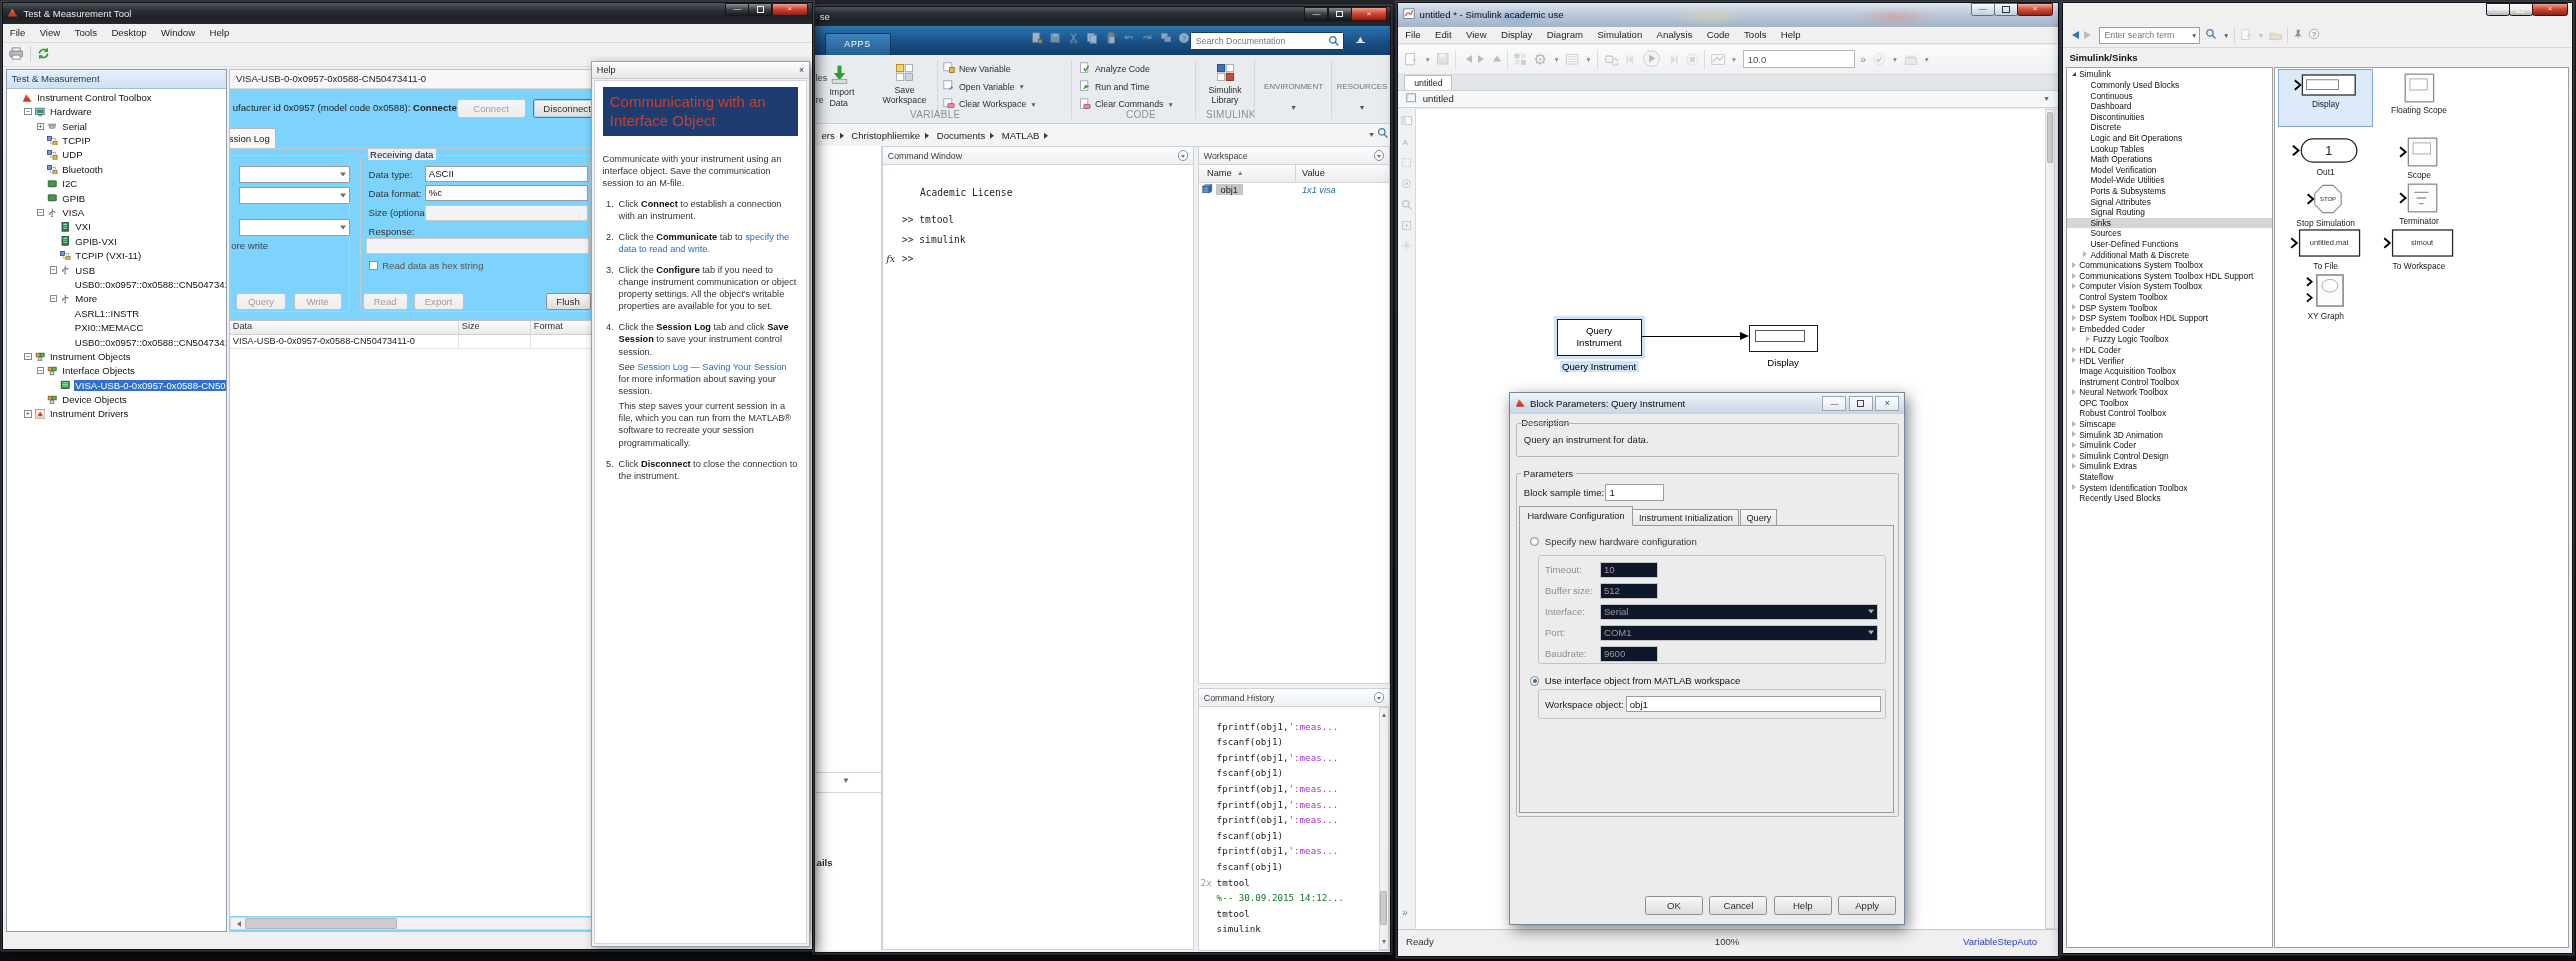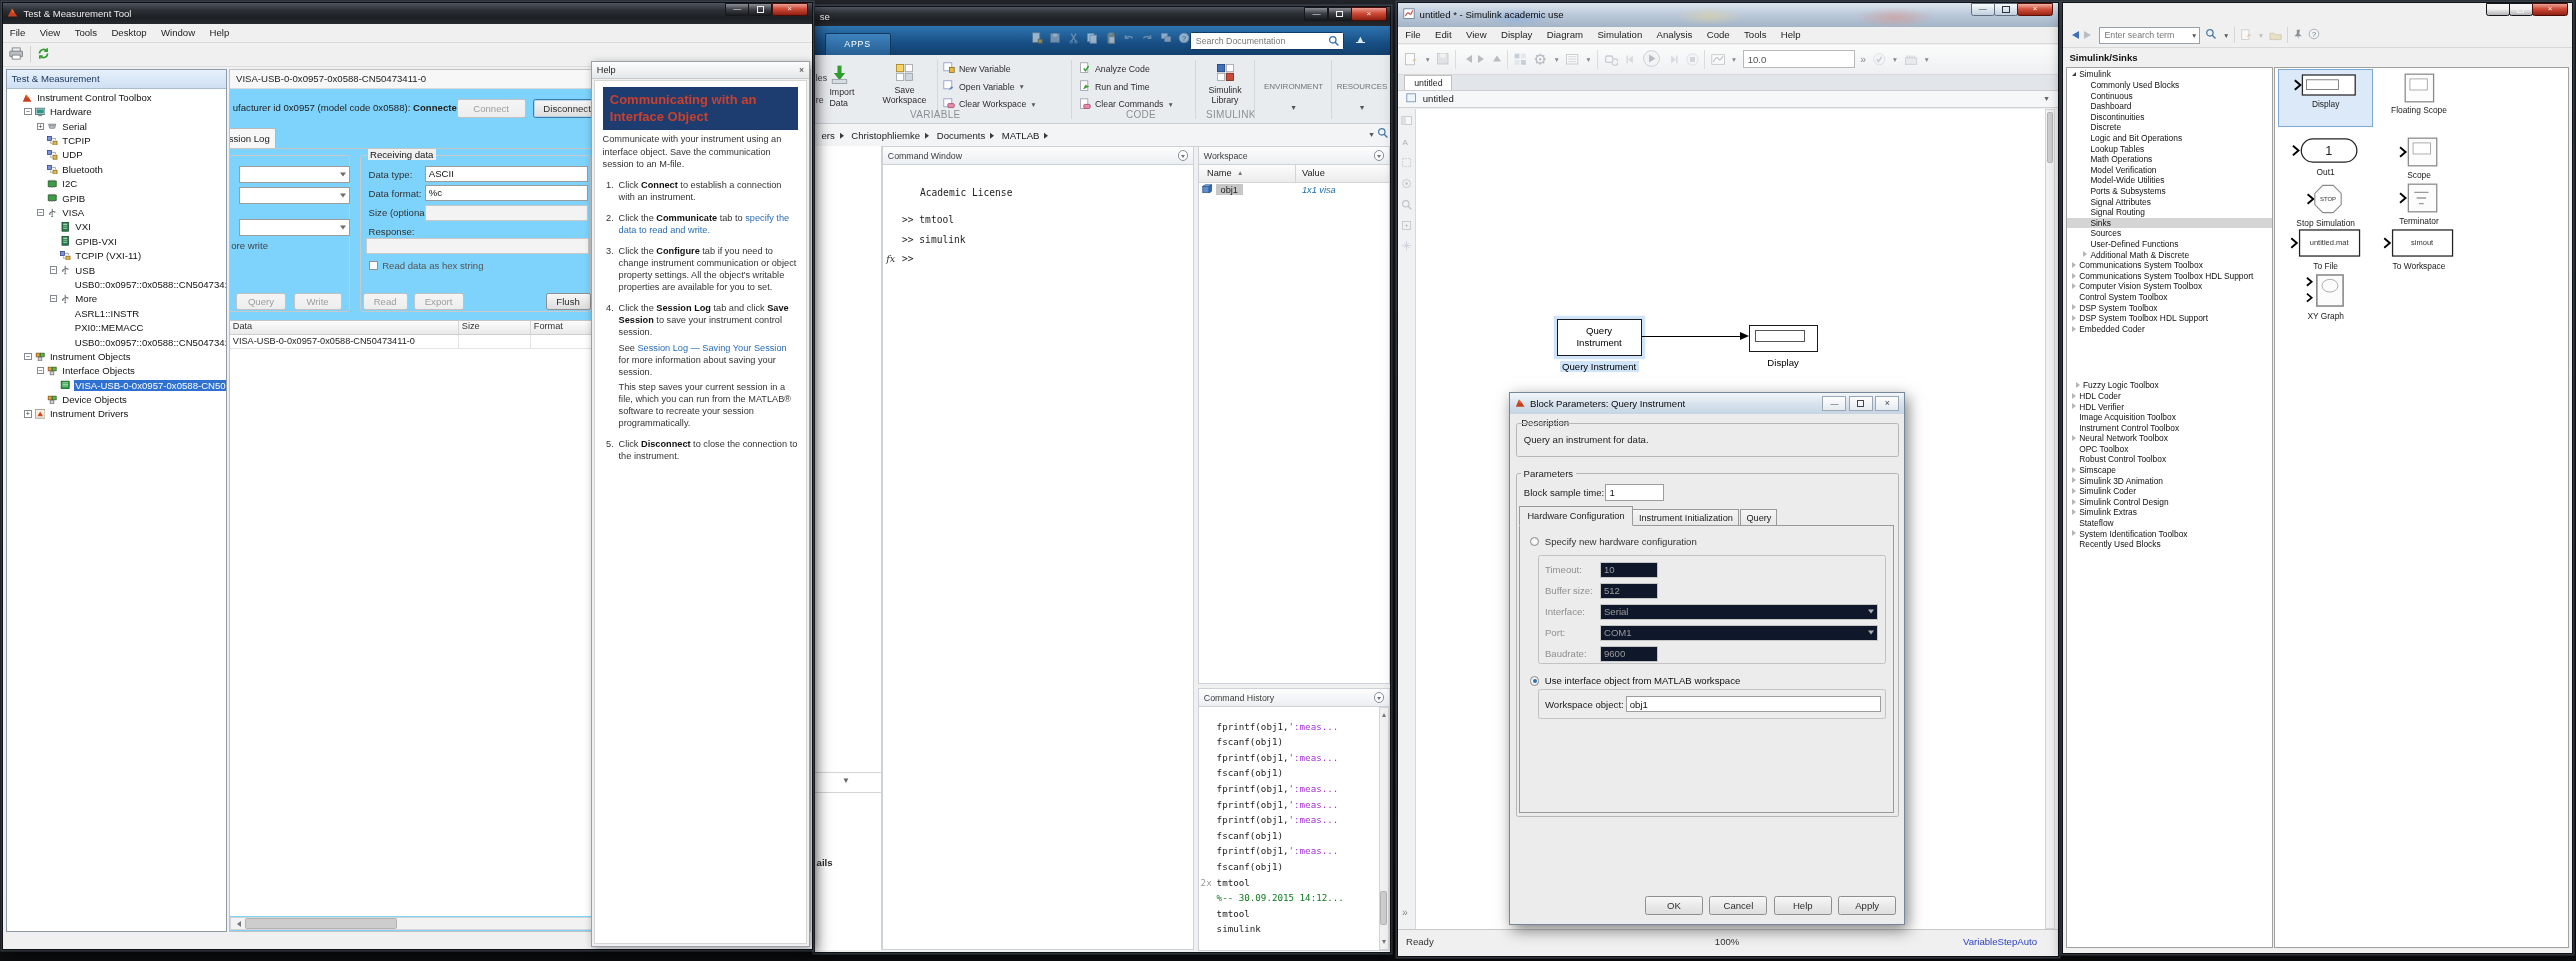--- a/index.html
+++ b/index.html
@@ -729,21 +729,21 @@
     </div>
   </div>
 </div>
 
 <div class="abs" style="left:591px;top:61px;width:219px;height:886px;background:#f0f0f0;border:0.8px solid #9aa0a8;box-shadow:1.6px 2.4px 8px rgba(0,0,0,.35);z-index:3">
   <div style="height:17px;background:linear-gradient(#fdfdfd,#e4e7ea);border-bottom:0.8px solid #c8c8c8;display:flex;align-items:center;padding:0 4.8px;font-size:9.2px;color:#222">
     <span>Help</span>
     <span style="margin-left:auto;font-size:8.8px;color:#333">×</span>
   </div>
   <div style="position:absolute;left:2.4px;top:17.6px;right:2.4px;bottom:2.4px;background:#fff;border:0.8px solid #d5d5d5;overflow:hidden;padding:6.4px 7.2px">
-    <div style="background:#1d3c70;color:#c8402e;font-weight:bold;font-size:13px;line-height:1.3;padding:4.8px 7.2px;margin-bottom:3px">Communicating with an Interface Object</div>
+    <div style="background:#1d3c70;color:#c8402e;font-weight:normal;font-size:15px;line-height:1.3;padding:4.8px 7.2px;margin-bottom:17px">Communicating with an Interface Object</div>
     <p style="font-size:9.2px;line-height:1.32;color:#333">Communicate with your instrument using an interface object. Save the communication session to an M-file.</p>
     <div id="help-steps">
         <div class="hstep">
           <span class="hnum">1.</span>
           <div class="hbody">
             <p class="hpara"><span>Click </span><span class="hb">Connect</span><span> to establish a connection with an instrument.</span></p>
           </div>
         </div>
         <div class="hstep">
           <span class="hnum">2.</span>
@@ -1197,21 +1197,21 @@
           <span class="llb">DSP System Toolbox</span>
         </div>
         <div class="lbrow" style="padding-left: 3.2px;">
           <span class="larr closed"></span>
           <span class="llb">DSP System Toolbox HDL Support</span>
         </div>
         <div class="lbrow" style="padding-left: 3.2px;">
           <span class="larr closed"></span>
           <span class="llb">Embedded Coder</span>
         </div>
-        <div class="lbrow" style="padding-left: 7px; margin-top: 46px;">
+        <div class="lbrow" style="padding-left: 17px;">
           <span class="larr closed"></span>
           <span class="llb">Fuzzy Logic Toolbox</span>
         </div>
         <div class="lbrow" style="padding-left: 3.2px;">
           <span class="larr closed"></span>
           <span class="llb">HDL Coder</span>
         </div>
         <div class="lbrow" style="padding-left: 3.2px;">
           <span class="larr closed"></span>
           <span class="llb">HDL Verifier</span>

